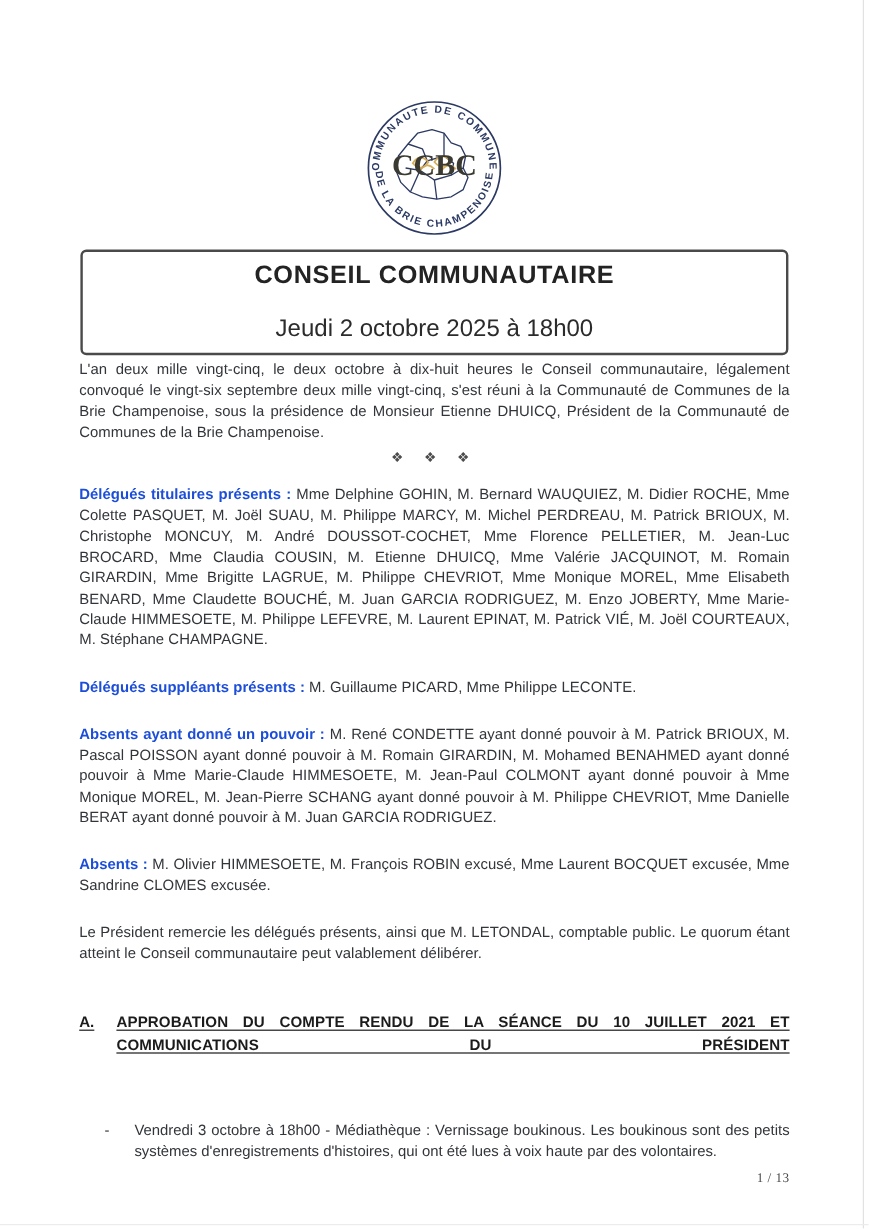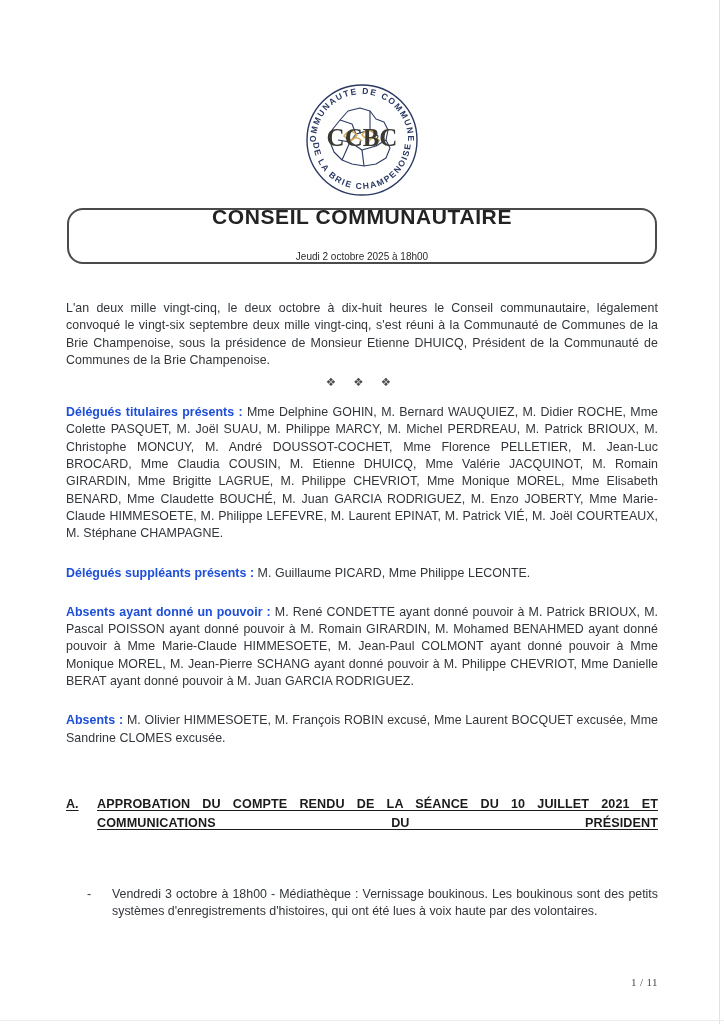--- a/index.html
+++ b/index.html
@@ -53,38 +53,38 @@
     height: 124px;
   }
   .logo svg { display: block; }
 
   
   .title-box {
     position: absolute;
     top: 208px;
     left: 67px;
     width: 590px;
-    height: 56px;
+    height: 88px;
     box-sizing: border-box;
     border: 2px solid #4a4a4a;
-    border-radius: 16px;
+    border-radius: 5px;
     display: flex;
     flex-direction: column;
     align-items: center;
-    justify-content: flex-end;
+    justify-content: center;
   }
   .title-main {
     font-size: 21px;
     font-weight: bold;
     letter-spacing: 0.6px;
     color: #232323;
     line-height: 1.15;
   }
   .title-sub {
-    font-size: 10px;
+    font-size: 20px;
     color: #2b2b2b;
     margin-top: 21px;
     line-height: 1.15;
   }
 
   
   .content {
     position: absolute;
     top: 300px;
     left: 66px;
@@ -247,20 +247,21 @@
     <div class="spacer-sm"></div>
 
     <p class="para"><span class="lead-label">Absents ayant donné un pouvoir :</span><span> M. René CONDETTE ayant donné pouvoir à M. Patrick BRIOUX, M. Pascal POISSON ayant donné pouvoir à M. Romain GIRARDIN, M. Mohamed BENAHMED ayant donné pouvoir à Mme Marie-Claude HIMMESOETE, M. Jean-Paul COLMONT ayant donné pouvoir à Mme Monique MOREL, M. Jean-Pierre SCHANG ayant donné pouvoir à M. Philippe CHEVRIOT, Mme Danielle BERAT ayant donné pouvoir à M. Juan GARCIA RODRIGUEZ.</span></p>
 
     <div class="spacer-sm"></div>
 
     <p class="para"><span class="lead-label">Absents :</span><span> M. Olivier HIMMESOETE, M. François ROBIN excusé, Mme Laurent BOCQUET excusée, Mme Sandrine CLOMES excusée.</span></p>
 
     <div class="spacer-sm"></div>
 
+    <p class="para">Le Président remercie les délégués présents, ainsi que M. LETONDAL, comptable public. Le quorum étant atteint le Conseil communautaire peut valablement délibérer.</p>
 
     <div class="spacer-lg"></div>
 
     <div class="section-heading">
       <span class="section-letter">A.</span>
       <span class="section-title">APPROBATION DU COMPTE RENDU DE LA SÉANCE DU 10 JUILLET 2021 ET COMMUNICATIONS DU PRÉSIDENT</span>
     </div>
 
     <div class="spacer-sm"></div>
 
@@ -269,15 +270,15 @@
 
 
     <ul class="dash-list">
       <li>
         <span class="dash">-</span><span>Vendredi 3 octobre à 18h00 - Médiathèque : Vernissage boukinous. Les boukinous sont des petits systèmes d'enregistrements d'histoires, qui ont été lues à voix haute par des volontaires.</span>
       </li>
     </ul>
 
   </div>
 
-  <div class="footer">1 / 11</div>
+  <div class="footer">1 / 13</div>
 
 </div>
 
 </body></html>

